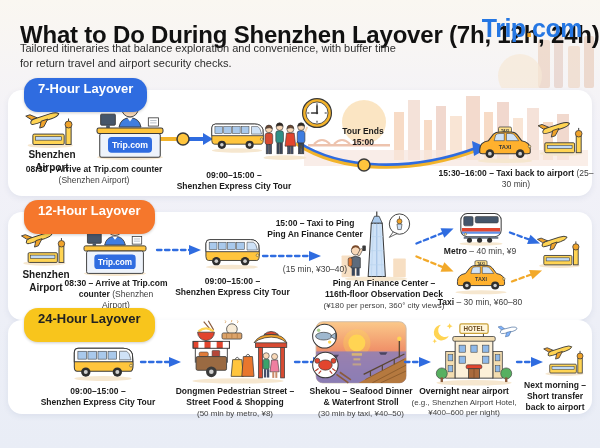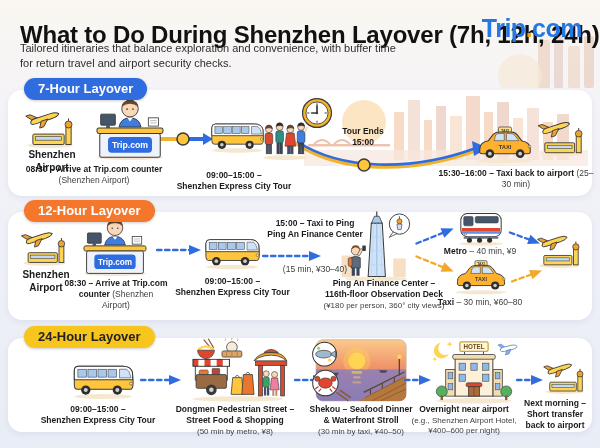--- a/index.html
+++ b/index.html
@@ -7,23 +7,23 @@
     background:linear-gradient(180deg,#faf7f1 0%,#f3f2f8 28%,#e9edf6 100%);
     font-family:"Liberation Sans",sans-serif;color:#1b1b1b}
   .abs{position:absolute}
   
   .title{position:absolute;left:20px;top:21px;font-size:24px;font-weight:bold;letter-spacing:-.2px;color:#111}
   .subtitle{position:absolute;left:20px;top:41px;font-size:11px;line-height:1.35;color:#2e2e2e;white-space:pre-line}
   .logo{position:absolute;right:18px;top:14px;font-size:25px;font-weight:bold;letter-spacing:-.5px}
   .logo .t{color:#2577e3}.logo .d{color:#f5a623}
   
   .sec{position:absolute;left:8px;width:584px}
-  .sec1{top:90px;height:106px}.sec2{top:212px;height:108px}.sec3{top:338px;height:94px}
+  .sec1{top:90px;height:106px}.sec2{top:212px;height:108px}.sec3{top:320px;height:94px}
   .card{position:absolute;inset:0;background:#fff;border-radius:14px;box-shadow:0 2px 6px rgba(40,60,110,.08);overflow:hidden}
-  .badge{position:absolute;top:-12px;left:16px;z-index:5;padding:3px 14px 4px;border-radius:14px;
+  .badge{position:absolute;top:-12px;left:16px;z-index:5;padding:3px 14px 16px;border-radius:14px;
     font-size:13px;font-weight:bold;color:#fff;box-shadow:0 1px 3px rgba(0,0,0,.2)}
   .b-blue{background:#2f6ce0}.b-orange{background:#f5772c}.b-yellow{background:#f8c51c;color:#222}
   
   .cap{position:absolute;z-index:3;font-size:8.5px;font-weight:bold;color:#1b1b1b;text-align:center;line-height:1.3;white-space:pre-line}
   .cap .note{font-weight:normal;color:#3d3d3d}
   .cap .noteb{display:block;font-weight:normal;color:#3d3d3d;font-size:8px;margin-top:1px}
   .cap9{font-size:10px}
   
   .darr{position:absolute;z-index:2;overflow:visible}
   .darr line{stroke-dasharray:4.5 3.5;stroke-width:2.3;stroke-linecap:round;fill:none}

